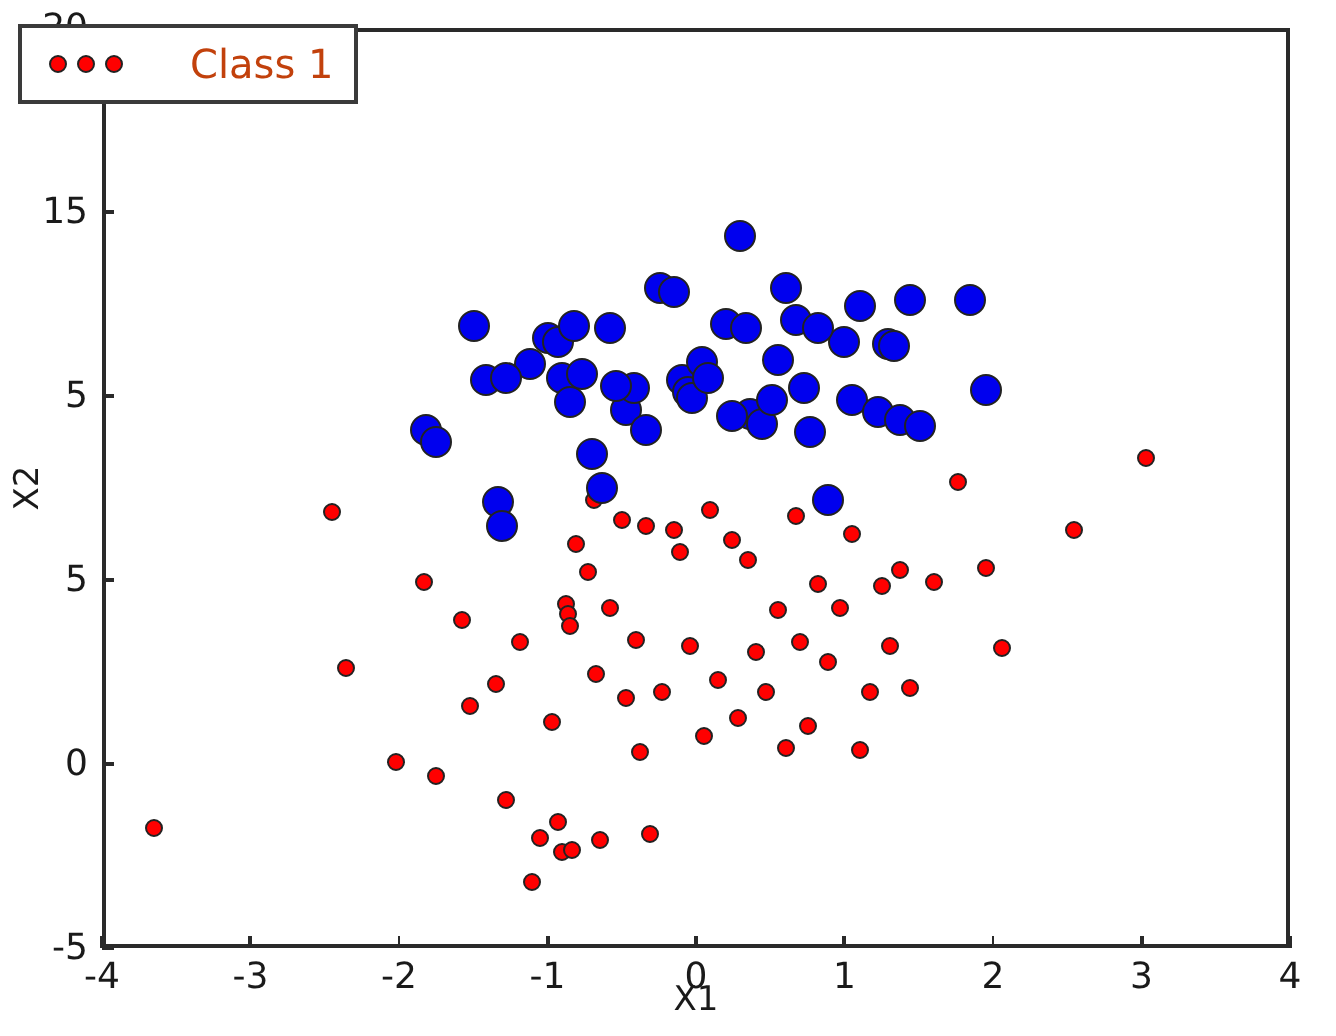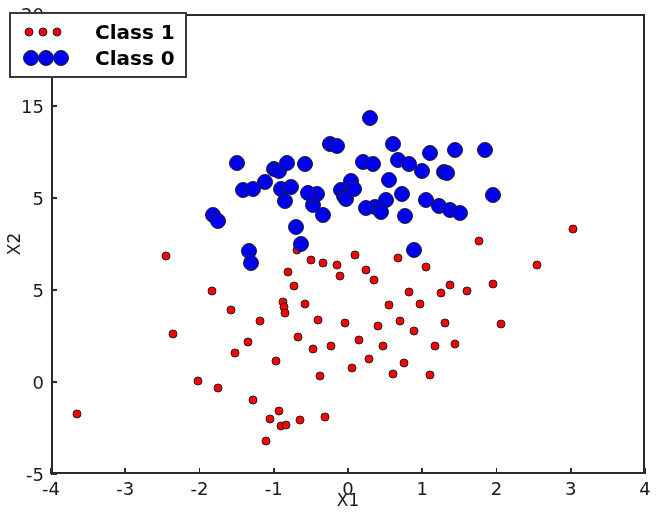--- a/index.html
+++ b/index.html
@@ -115,23 +115,22 @@
     position: relative;
     width: 62px;
     height: 22px;
     margin-right: 14px;
   }
   .legend-markers .point {
     top: 11px;
   }
   .legend-text {
     font-size: 20px;
-    color: #000000;
+    color: #c2410c;
     line-height: 1;
-    font-weight: bold;
   }
 </style>
 </head>
 <body>
 
 <div id="figure">
 
   <div id="axes">
     <div id="plot-canvas">
         <div class="point c1" style="left: 23.76px; top: 397.624px;"></div>
@@ -295,23 +294,15 @@
 
   <div id="legend">
     <div class="legend-row">
       <span class="legend-markers">
           <span class="point c1" style="left: 10px;"></span>
           <span class="point c1" style="left: 24px;"></span>
           <span class="point c1" style="left: 38px;"></span>
         </span>
       <span class="legend-text">Class 1</span>
     </div>
-    <div class="legend-row">
-      <span class="legend-markers">
-          <span class="point c0" style="left: 12px;"></span>
-          <span class="point c0" style="left: 27px;"></span>
-          <span class="point c0" style="left: 42px;"></span>
-        </span>
-      <span class="legend-text">Class 0</span>
-    </div>
   </div>
 
 </div>
 
 </body></html>

